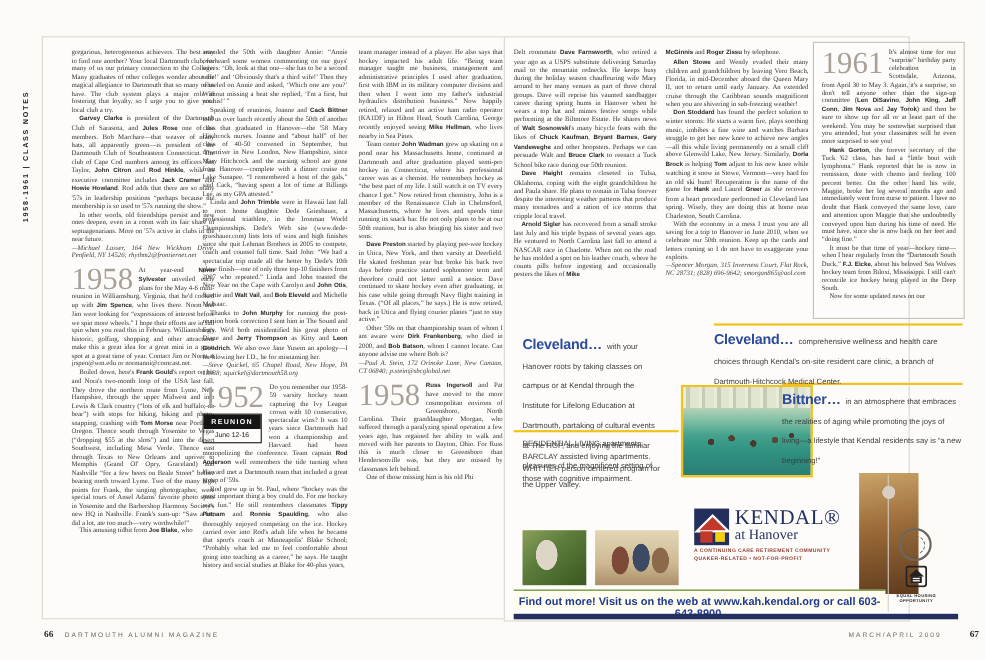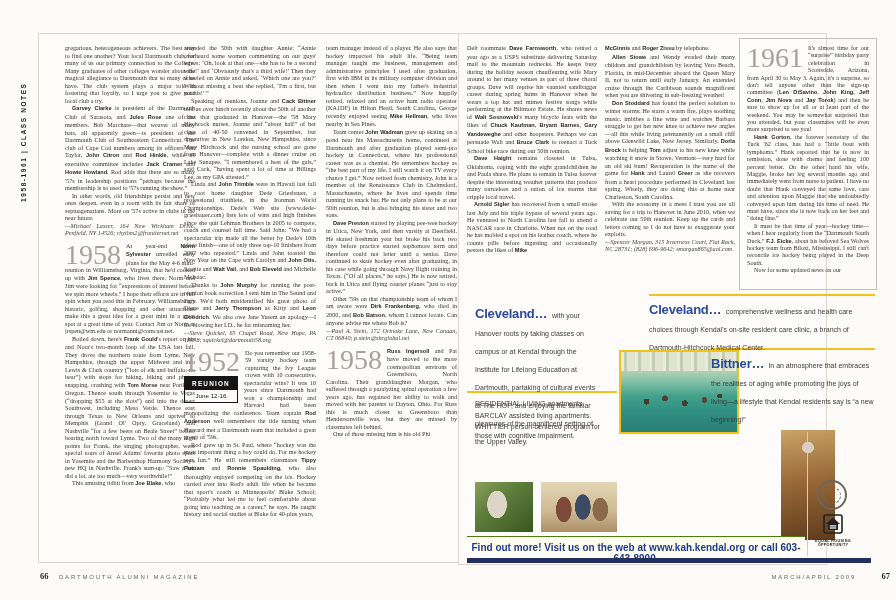--- a/index.html
+++ b/index.html
@@ -184,20 +184,36 @@
     <div class="residential">
       <p>RESIDENTIAL LIVING apartments.</p>
       <p>BARCLAY assisted living apartments.</p>
       <p>WHITTIER person-centered program for those with cognitive impairment.</p>
     </div>
 
     <div class="photo garden"></div>
     <div class="photo exercise"></div>
     <div class="photo wood"></div>
 
+    <div class="kendal">
+      <div class="kendal-row">
+        <svg width="32" height="34" viewBox="0 0 40 42">
+          <rect width="40" height="42" fill="#23305e"></rect>
+          <polygon points="3,26 21,8 39,26" fill="#c2382b" stroke="#ffffff" stroke-width="2.5"></polygon>
+          <rect x="7" y="26" width="14" height="13" fill="#c2382b"></rect>
+          <rect x="24" y="27" width="11" height="11" fill="#f2d20f"></rect>
+        </svg>
+        <div>
+          <div class="kname">KENDAL®</div>
+          <div class="ksub">at Hanover</div>
+        </div>
+      </div>
+      <div class="ktag">A CONTINUING CARE RETIREMENT COMMUNITY</div>
+      <div class="ktag">QUAKER-RELATED • NOT-FOR-PROFIT</div>
+    </div>
 
     <div class="divv"></div>
     <div class="seal"></div>
     <div class="eho">
       <svg width="20" height="20" viewBox="0 0 20 20">
         <rect x="1" y="1" width="18" height="18" rx="2" fill="none" stroke="#222222" stroke-width="1.6"></rect>
         <polygon points="10,3.5 17,10 3,10" fill="#222222"></polygon>
         <rect x="5" y="10" width="10" height="6" fill="#222222"></rect>
         <rect x="6.8" y="11.3" width="6.4" height="1.2" fill="#ffffff"></rect>
         <rect x="6.8" y="13.4" width="6.4" height="1.2" fill="#ffffff"></rect>

